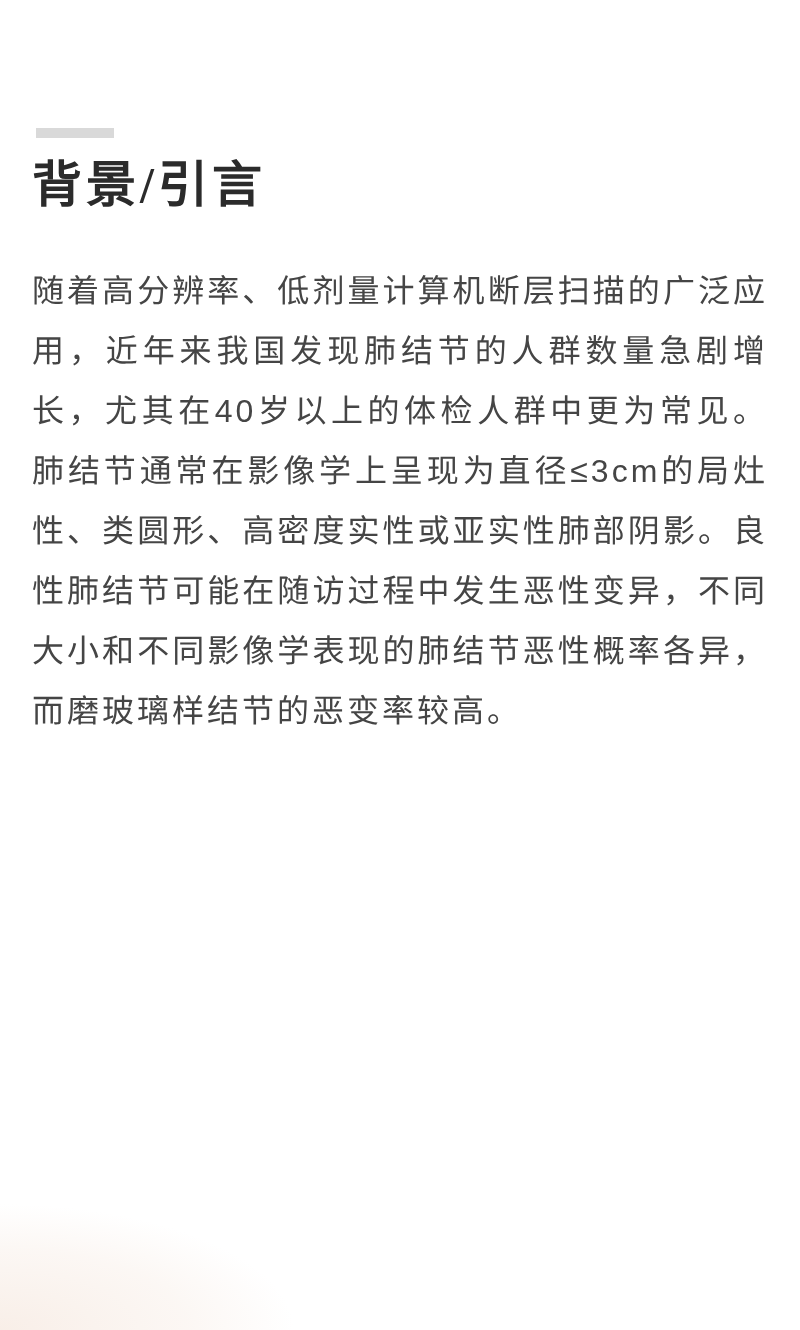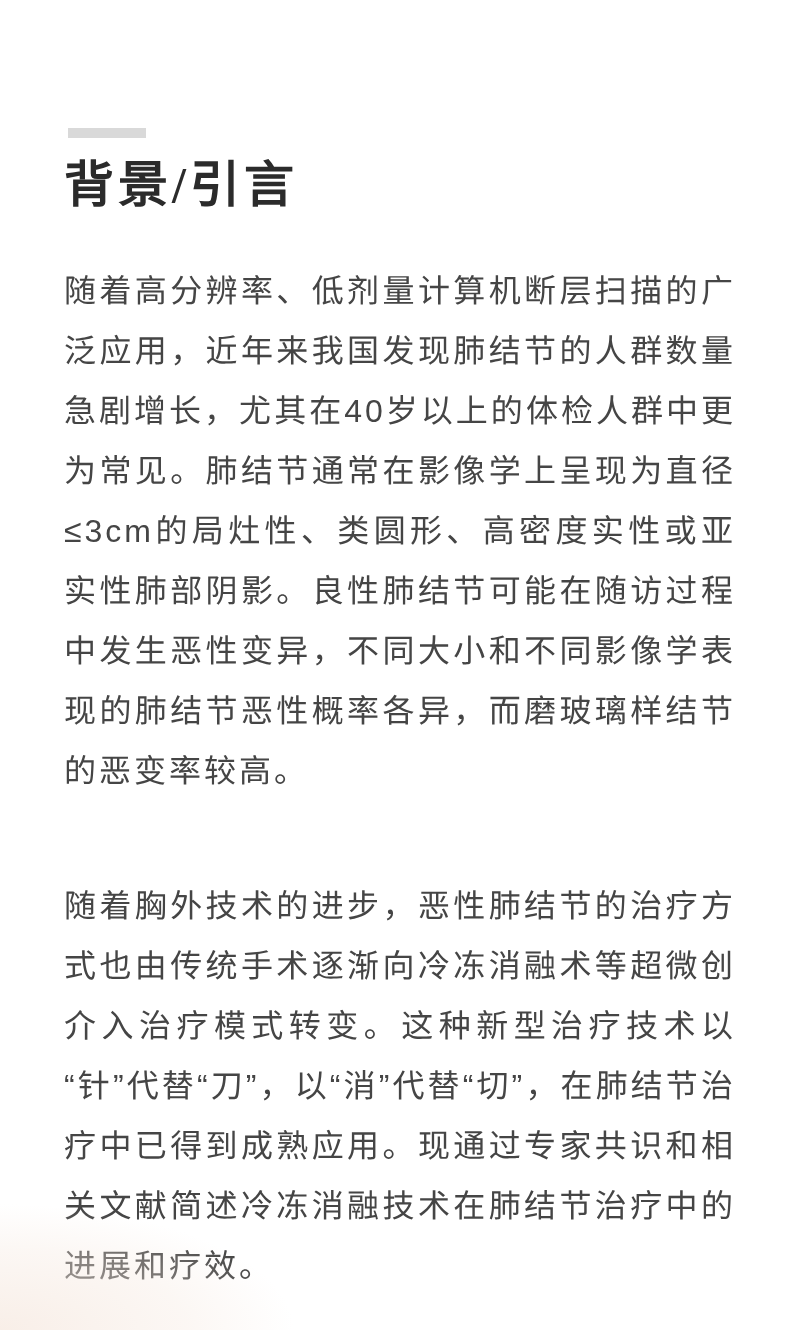--- a/index.html
+++ b/index.html
@@ -25,21 +25,21 @@
     height: 180px;
     background: radial-gradient(ellipse 420px 180px at 0% 100%,
                 rgba(246, 233, 224, 0.75) 0%,
                 rgba(246, 233, 224, 0.35) 45%,
                 rgba(246, 233, 224, 0) 70%);
     pointer-events: none;
   }
 
   .article {
     position: relative;
-    padding: 0 64px;
+    padding: 0 32px;
   }
 
   .accent-bar {
     width: 78px;
     height: 10px;
     background: #d9d9d9;
     margin-top: 128px;
     margin-left: 4px;
   }
 
@@ -68,18 +68,17 @@
 <body>
 
 <div class="article">
 
   <div class="accent-bar"></div>
 
   <h1 class="heading">背景/引言</h1>
 
   <div class="body-text">
     <p class="para-1">随着高分辨率、低剂量计算机断层扫描的广泛应用，近年来我国发现肺结节的人群数量急剧增长，尤其在40岁以上的体检人群中更为常见。肺结节通常在影像学上呈现为直径≤3cm的局灶性、类圆形、高密度实性或亚实性肺部阴影。良性肺结节可能在随访过程中发生恶性变异，不同大小和不同影像学表现的肺结节恶性概率各异，而磨玻璃样结节的恶变率较高。</p>
-    <p class="para-2">随着胸外技术的进步，恶性肺结节的治疗方式也由传统手术逐渐向冷冻消融术等超微创介入治疗模式转变。这种新型治疗技术以“针”代替“刀”，以“消”代替“切”，在肺结节治疗中已得到成熟应用。现通过专家共识和相关文献简述冷冻消融技术在肺结节治疗中的进展和疗效。</p>
   </div>
 
 </div>
 
 <div class="corner-tint"></div>
 
 </body></html>

